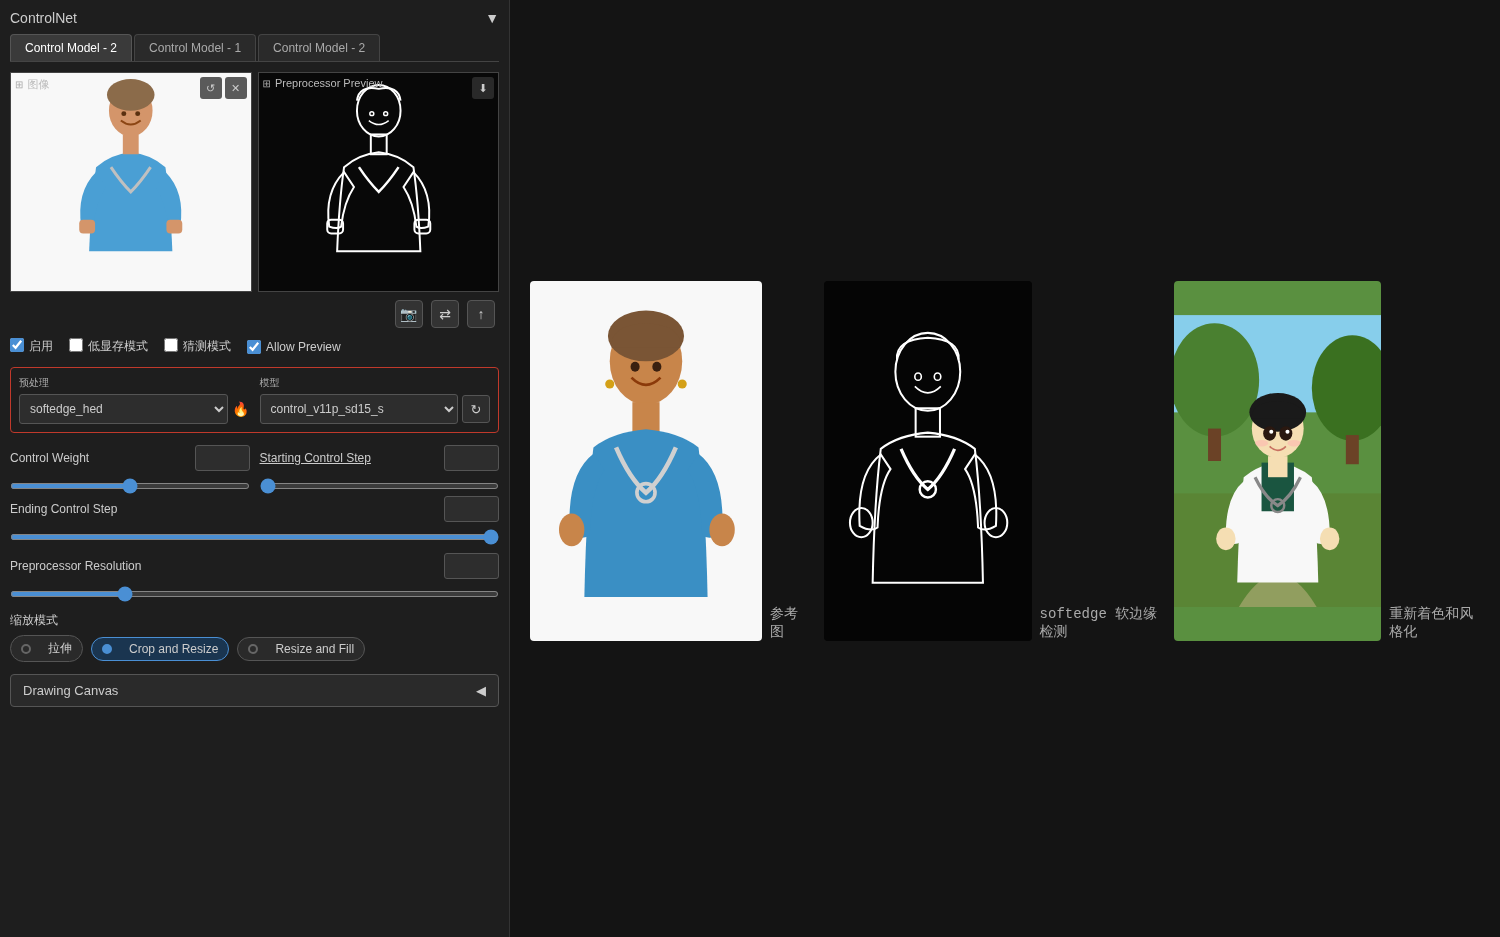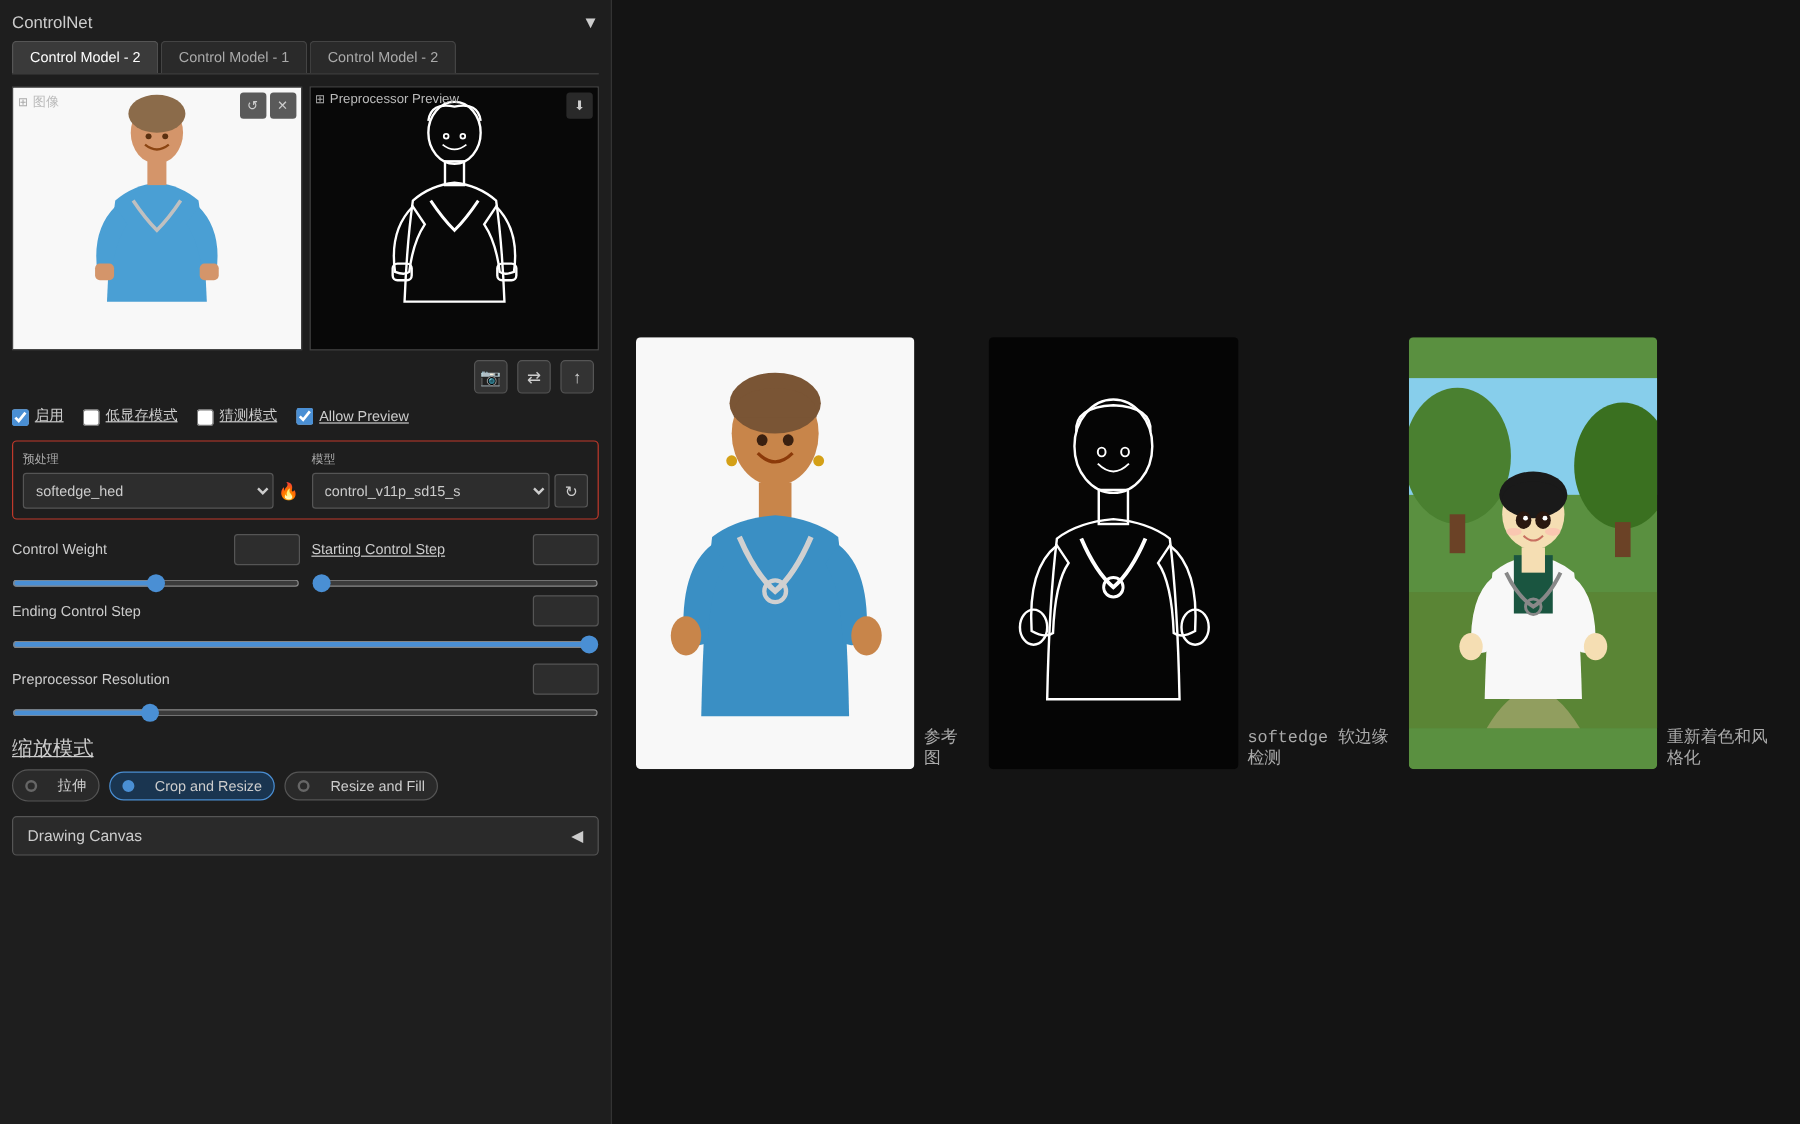--- a/index.html
+++ b/index.html
@@ -167,24 +167,23 @@
     
     .checkbox-row {
       display: flex;
       align-items: center;
       gap: 16px;
       margin-bottom: 12px;
       flex-wrap: wrap;
     }
     .checkbox-item {
       display: flex;
-      align-items: flex-end;
+      align-items: flex-start;
       gap: 5px;
       cursor: pointer;
-      text-decoration: underline;
     }
     .checkbox-item input[type="checkbox"] {
       accent-color: #4a8fd4;
       width: 14px;
       height: 14px;
     }
     .checkbox-label {
       color: #ccc;
       font-size: 12px;
     }
@@ -279,23 +278,22 @@
     .two-col-sliders .slider-label {
       min-width: 80px;
     }
 
     
     .scale-section {
       margin-bottom: 12px;
     }
     .scale-label {
       color: #ccc;
-      font-size: 17px;
+      font-size: 12px;
       margin-bottom: 6px;
-      text-decoration: underline;
     }
     .radio-group {
       display: flex;
       gap: 8px;
       align-items: center;
     }
     .radio-btn {
       display: flex;
       align-items: center;
       gap: 17px;

